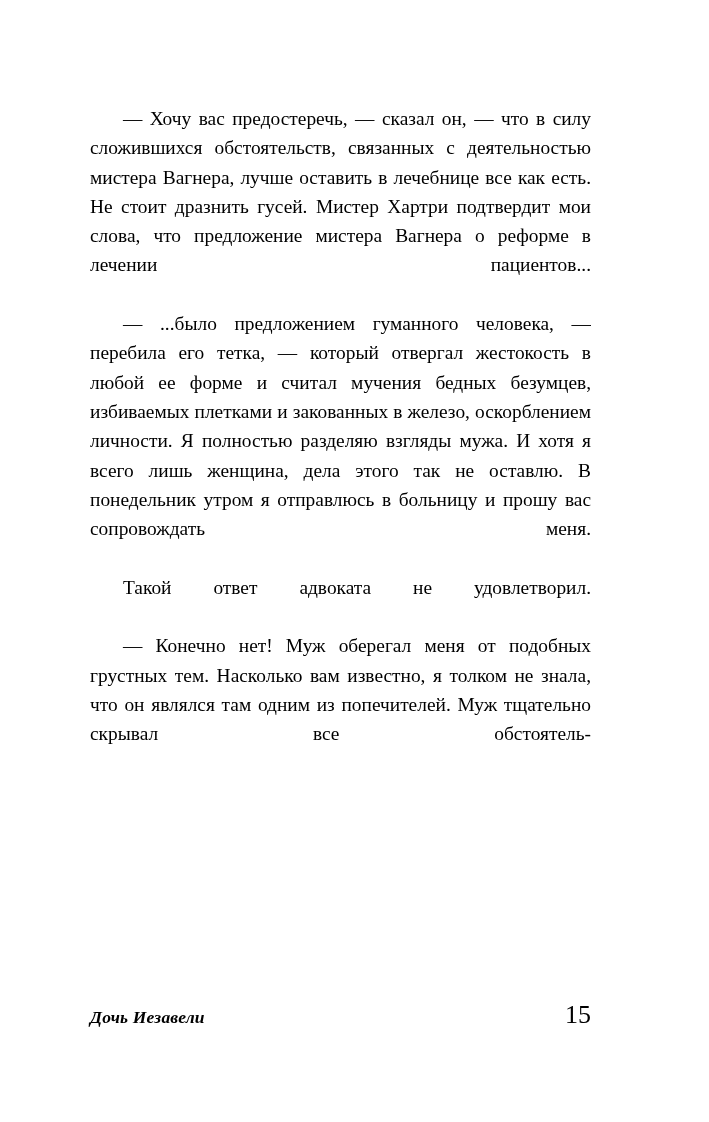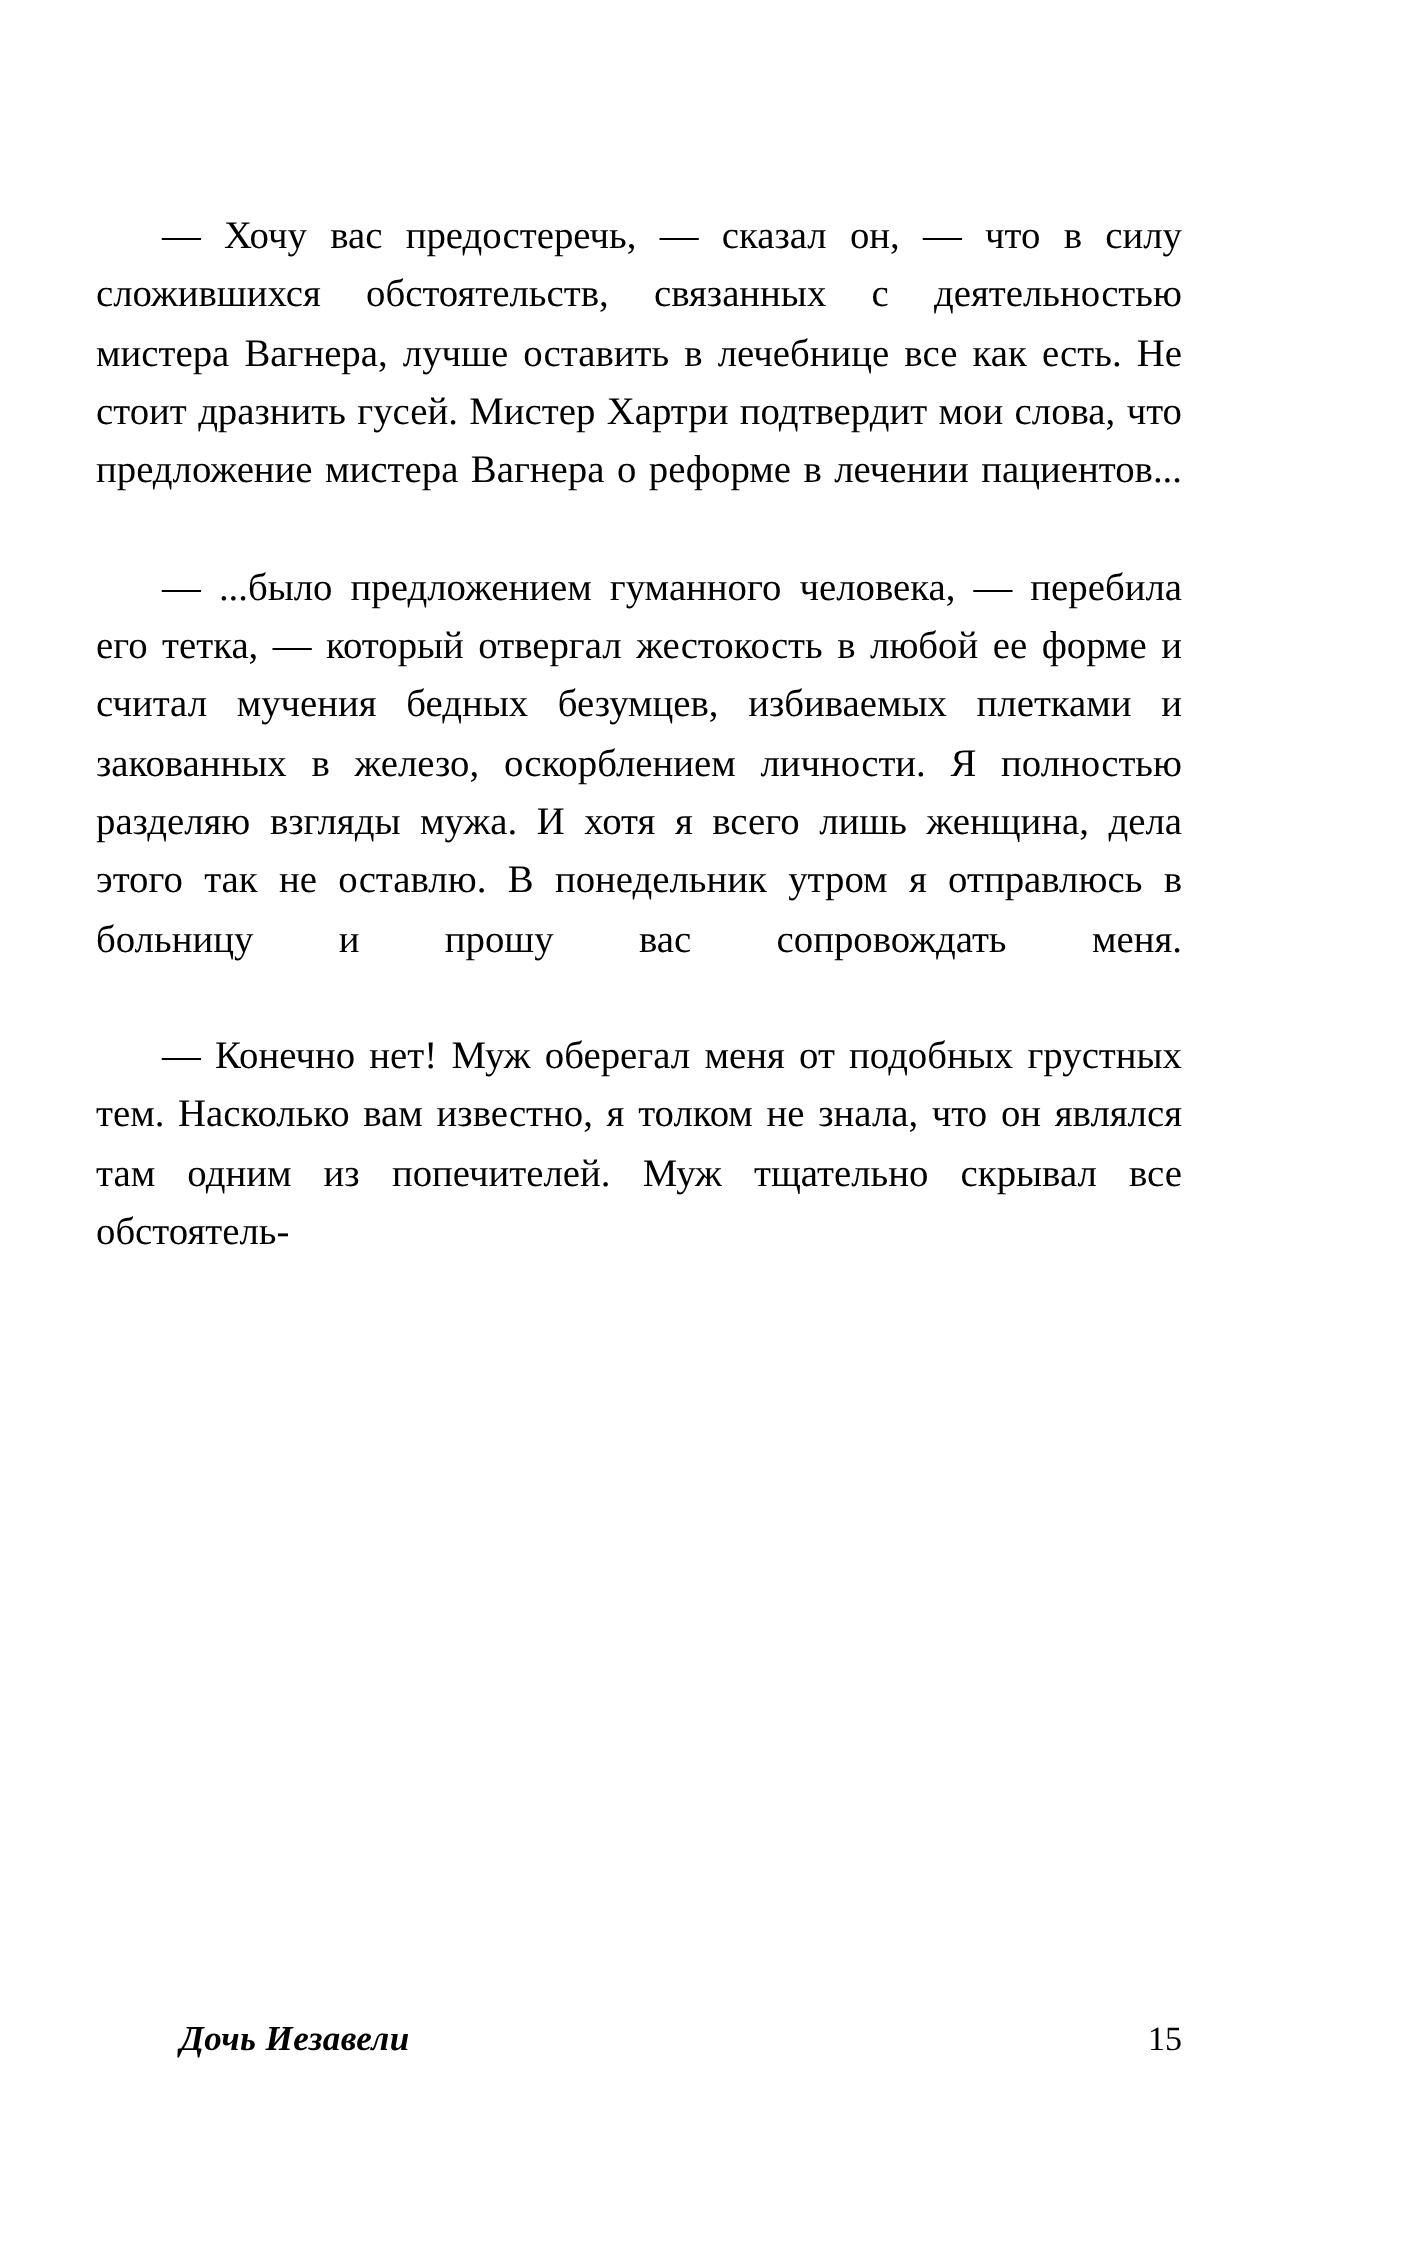--- a/index.html
+++ b/index.html
@@ -15,21 +15,21 @@
     position: relative;
     overflow: hidden;
   }
   .page {
     position: absolute;
     left: 0;
     top: 0;
     width: 709px;
     height: 1122px;
     box-sizing: border-box;
-    padding: 104px 118px 0 48px;
+    padding: 104px 118px 0 90px;
   }
   .body-text {
     font-size: 19.4px;
     line-height: 29.3px;
     text-align: justify;
     text-justify: inter-word;
     hyphens: manual;
     -webkit-hyphens: manual;
   }
   .body-text p {
@@ -52,31 +52,32 @@
     justify-content: space-between;
     font-size: 17.5px;
   }
   .footer-title {
     font-weight: bold;
     font-style: italic;
     letter-spacing: 0.2px;
   }
   .footer-page {
     font-weight: normal;
-    font-size: 17px;
+    font-size: 26px;
   }
 </style>
 </head>
 <body>
 
 <div class="page">
 
   <div class="body-text">
     <p>— Хочу вас предостеречь, — сказал он, — что в силу сложившихся обстоятельств, связанных с деятельностью мистера Вагнера, лучше оставить в лечебнице все как есть. Не стоит дразнить гусей. Мистер Хартри подтвердит мои слова, что предложение мистера Вагнера о реформе в лечении пациентов...</p>
     <p>— ...было предложением гуманного человека, — перебила его тетка, — который отвергал жестокость в любой ее форме и считал мучения бедных безумцев, избиваемых плетками и закованных в железо, оскорблением личности. Я полностью разделяю взгляды мужа. И хотя я всего лишь женщина, дела этого так не оставлю. В понедельник утром я отправлюсь в больницу и прошу вас сопровождать меня.</p>
+    <p>Такой ответ адвоката не удовлетворил.</p>
     <p>— Конечно нет! Муж оберегал меня от подобных грустных тем. Насколько вам известно, я толком не знала, что он являлся там одним из попечителей. Муж тщательно скрывал все обстоятель-</p>
   </div>
 
   <div class="footer">
     <span class="footer-title">Дочь Иезавели</span>
     <span class="footer-page">15</span>
   </div>
 
 </div>
 

